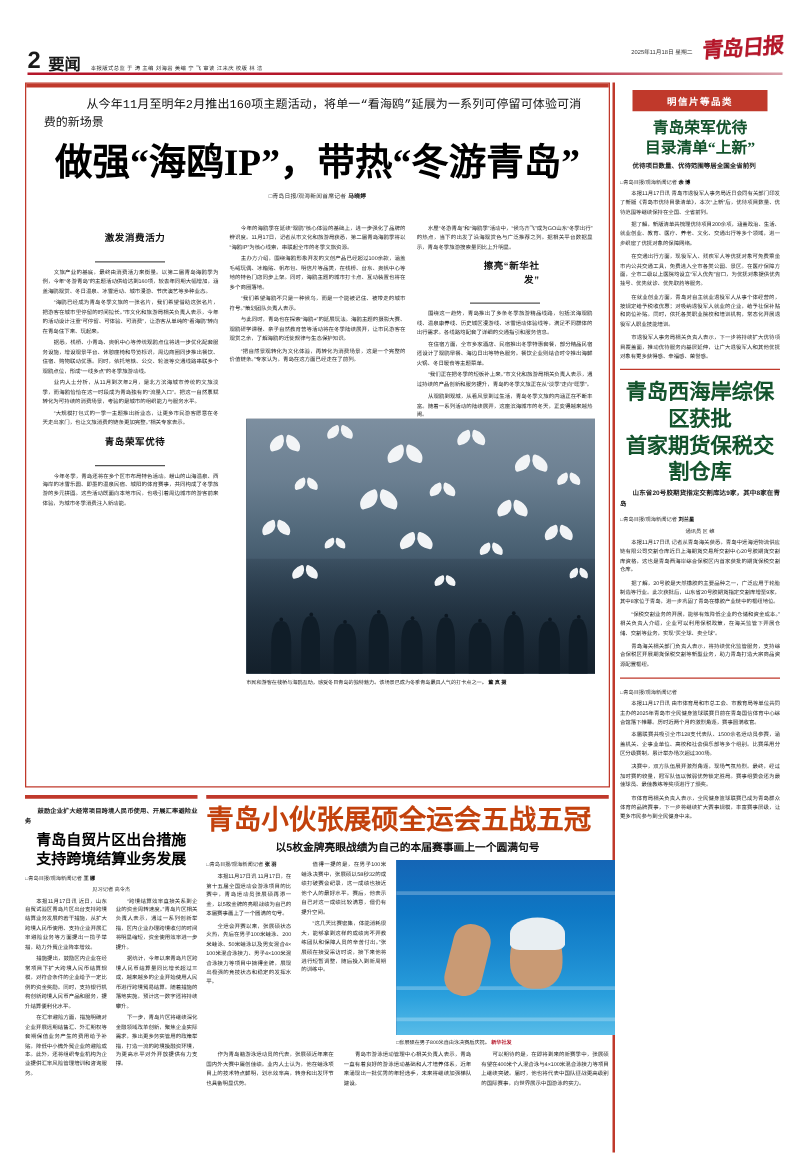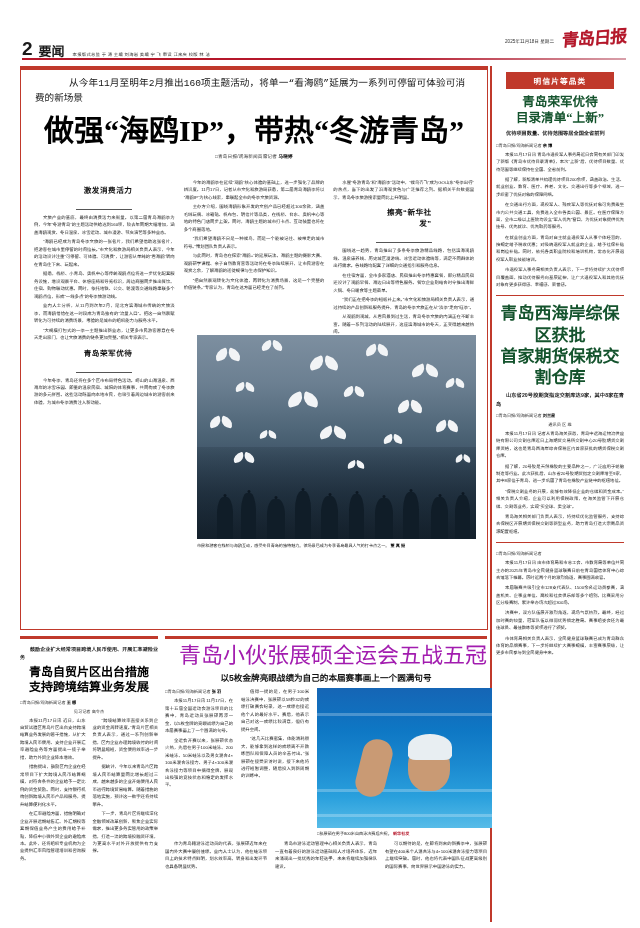--- a/index.html
+++ b/index.html
@@ -181,21 +181,21 @@
     font-family:"Liberation Serif","DejaVu Serif",serif;
   }
   .bl-cols{display:flex;gap:7px;}
   .bl-col{flex:1;}
 
   
   .bc{
     position:absolute;left:165px;top:636px;width:322px;height:286px;
   }
   .bc-h{
-    text-align:right;font-size:22px;font-weight:400;color:#a21caf;
+    text-align:left;font-size:22px;font-weight:700;color:#c2410c;
     line-height:1.15;margin:4px 0 3px 0;white-space:nowrap;
     font-family:"Liberation Serif","DejaVu Serif",serif;
   }
   .bc-sub{
     text-align:center;font-size:8.6px;color:#111;font-weight:600;
     margin:0 0 5px 0;font-family:"Liberation Sans","DejaVu Sans",sans-serif;
   }
   .bc-grid{display:flex;gap:8px;}
   .bc-col{flex:1;}
   .swim-photo{

